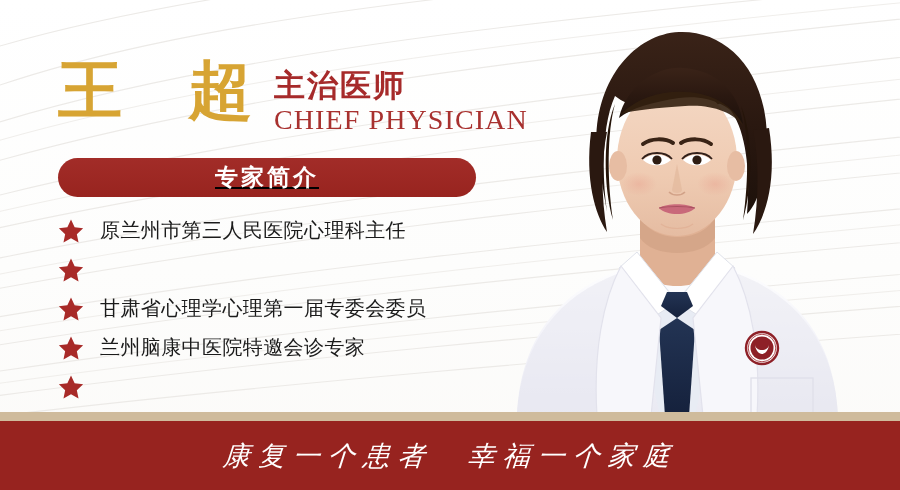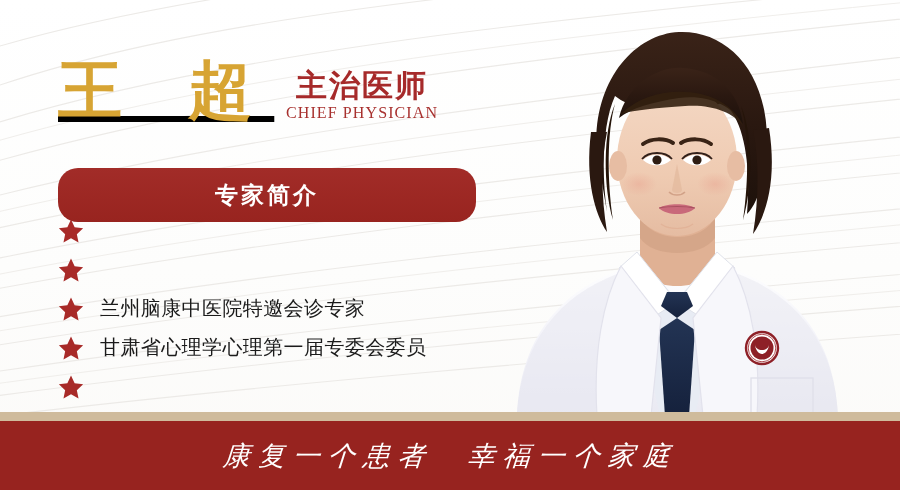--- a/index.html
+++ b/index.html
@@ -17,58 +17,58 @@
   }
 
   
   .bg-lines { position:absolute; inset:0; width:900px; height:490px; pointer-events:none; }
 
   
   .left-col { position:absolute; left:0; top:0; width:520px; height:416px; }
 
   .name-row {
     position:absolute; left:58px; top:58px;
-    display:flex; align-items:flex-end; gap:0px;text-decoration:underline;
+    display:flex; align-items:flex-end; gap:0px;
   }
   .doctor-name {
     font-size:64px; line-height:1;
     font-weight:bold;
     color:#d7a433;
     letter-spacing:22px;
     font-family:"DejaVu Sans","Liberation Sans",sans-serif;
     white-space:nowrap;
   }
   .title-block {
-    position:absolute; left:286px; top:68px;
-    text-align:center;
+    position:absolute; left:274px; top:68px;
+    text-align:left;
   }
   .title-cn {
     font-size:31px; line-height:1.12;
     font-weight:bold;
     color:#a62a2a;
     letter-spacing:2px;
     font-family:"DejaVu Sans","Liberation Sans",sans-serif;
     white-space:nowrap;
   }
   .title-en {
-    font-size:16px; line-height:1.15;
+    font-size:28px; line-height:1.15;
     color:#a8312f;
     letter-spacing:1.1px;
     font-family:"Liberation Serif","DejaVu Serif",serif;
     white-space:nowrap;
     margin-top:1px;
   }
 
   
   .pill {
-    position:absolute; left:58px; top:168px;
-    width:418px; height:54px;
+    position:absolute; left:58px; top:158px;
+    width:418px; height:39px;
     border-radius:20px;
     background:linear-gradient(180deg,#a22c28 0%,#98241f 100%);
-    display:flex; align-items:center; justify-content:center;
+    display:flex; align-items:center; justify-content:center;text-decoration:underline;
   }
   .pill-label {
     color:#ffffff;
     font-size:23px;
     font-weight:bold;
     letter-spacing:3px;
     font-family:"DejaVu Sans","Liberation Sans",sans-serif;
     white-space:nowrap;
   }
 
@@ -169,40 +169,41 @@
     <div class="pill">
       <span class="pill-label">专家简介</span>
     </div>
 
     <div class="cred-list">
 
       <div class="cred-item">
         <svg class="star" viewBox="0 0 24 24" aria-hidden="true">
           <polygon fill="currentColor" points="12,1.4 15.35,8.6 23.2,9.5 17.4,14.9 18.95,22.6 12,18.7 5.05,22.6 6.6,14.9 0.8,9.5 8.65,8.6"></polygon>
         </svg>
-      </div>
-
-      <div class="cred-item">
-        <svg class="star" viewBox="0 0 24 24" aria-hidden="true">
-          <polygon fill="currentColor" points="12,1.4 15.35,8.6 23.2,9.5 17.4,14.9 18.95,22.6 12,18.7 5.05,22.6 6.6,14.9 0.8,9.5 8.65,8.6"></polygon>
-        </svg>
+        <span class="cred-text">原兰州市第三人民医院心理科主任</span>
+      </div>
+
+      <div class="cred-item">
+        <svg class="star" viewBox="0 0 24 24" aria-hidden="true">
+          <polygon fill="currentColor" points="12,1.4 15.35,8.6 23.2,9.5 17.4,14.9 18.95,22.6 12,18.7 5.05,22.6 6.6,14.9 0.8,9.5 8.65,8.6"></polygon>
+        </svg>
+      </div>
+
+      <div class="cred-item">
+        <svg class="star" viewBox="0 0 24 24" aria-hidden="true">
+          <polygon fill="currentColor" points="12,1.4 15.35,8.6 23.2,9.5 17.4,14.9 18.95,22.6 12,18.7 5.05,22.6 6.6,14.9 0.8,9.5 8.65,8.6"></polygon>
+        </svg>
+        <span class="cred-text">甘肃省心理学心理第一届专委会委员</span>
       </div>
 
       <div class="cred-item">
         <svg class="star" viewBox="0 0 24 24" aria-hidden="true">
           <polygon fill="currentColor" points="12,1.4 15.35,8.6 23.2,9.5 17.4,14.9 18.95,22.6 12,18.7 5.05,22.6 6.6,14.9 0.8,9.5 8.65,8.6"></polygon>
         </svg>
         <span class="cred-text">兰州脑康中医院特邀会诊专家</span>
-      </div>
-
-      <div class="cred-item">
-        <svg class="star" viewBox="0 0 24 24" aria-hidden="true">
-          <polygon fill="currentColor" points="12,1.4 15.35,8.6 23.2,9.5 17.4,14.9 18.95,22.6 12,18.7 5.05,22.6 6.6,14.9 0.8,9.5 8.65,8.6"></polygon>
-        </svg>
-        <span class="cred-text">甘肃省心理学心理第一届专委会委员</span>
       </div>
 
       <div class="cred-item">
         <svg class="star" viewBox="0 0 24 24" aria-hidden="true">
           <polygon fill="currentColor" points="12,1.4 15.35,8.6 23.2,9.5 17.4,14.9 18.95,22.6 12,18.7 5.05,22.6 6.6,14.9 0.8,9.5 8.65,8.6"></polygon>
         </svg>
       </div>
 
     </div>
   </div>

